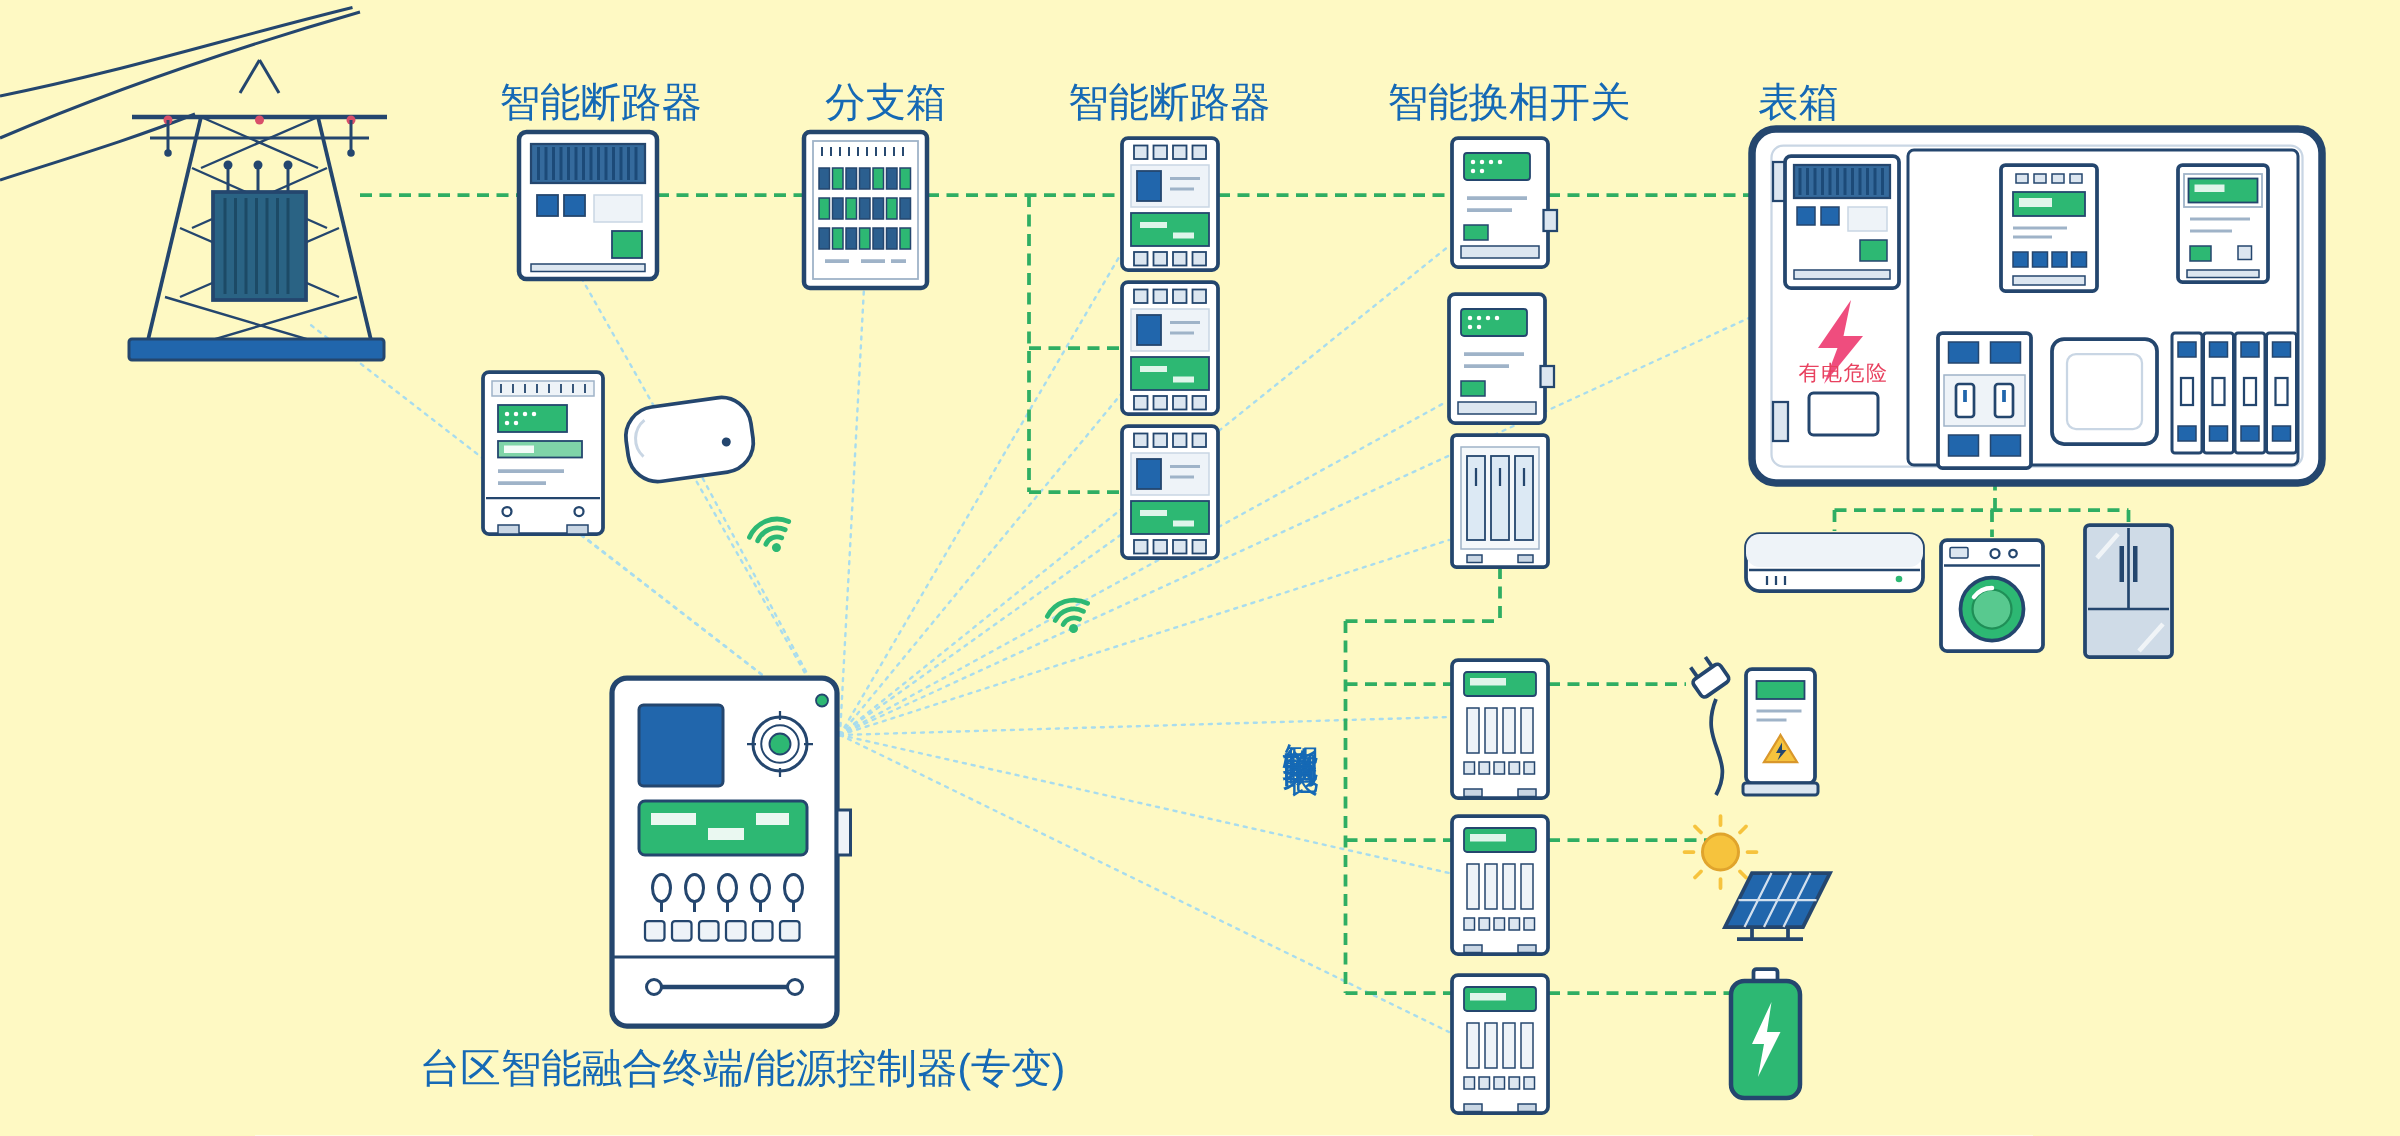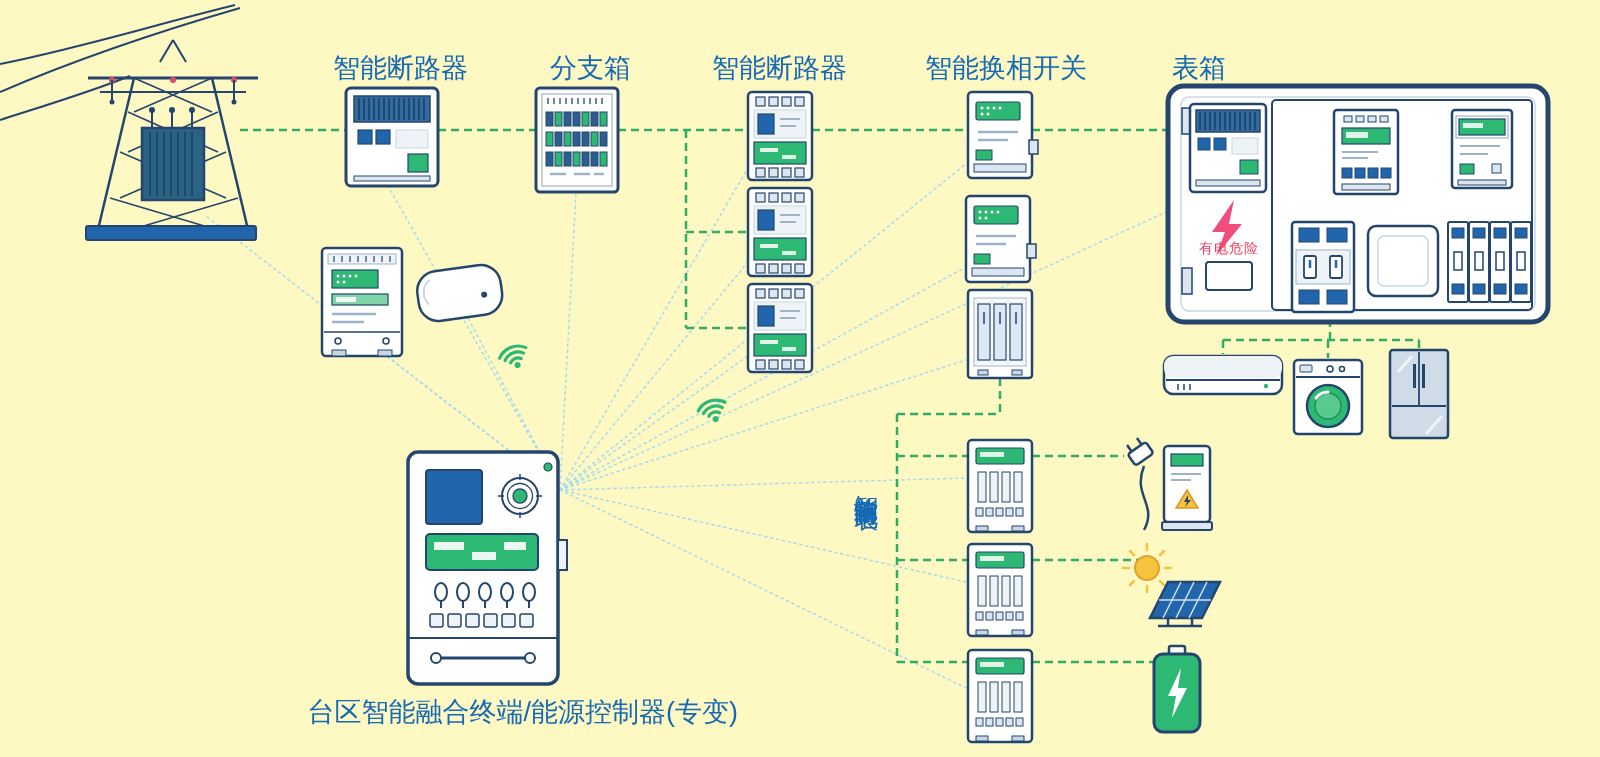--- a/index.html
+++ b/index.html
@@ -1,20 +1,20 @@
 <!DOCTYPE html>
 <html><head>
 <meta charset="utf-8">
 <style>
   html,body{margin:0;padding:0;background:#fff;}
   .canvas{position:relative;width:1600px;height:757px;background:#fef9c3;overflow:hidden;
           font-family:"Liberation Sans","DejaVu Sans",sans-serif;}
   .canvas svg{position:absolute;left:0;top:0;}
   .lbl{position:absolute;color:#1569b5;font-size:27px;font-weight:500;white-space:nowrap;}
-  .lbl-center{text-align:right;}
+  .lbl-center{text-align:center;}
   .lbl-vertical{writing-mode:vertical-rl;text-orientation:upright;font-size:24px;letter-spacing:2px;}
   .lbl-danger{color:#e8415f;font-size:14px;font-weight:normal;letter-spacing:1px;text-align:center;}
 </style>
 </head>
 <body>
 
 <div class="canvas">
 
 <svg width="1600" height="757" viewBox="0 0 1600 757">
   <defs>

